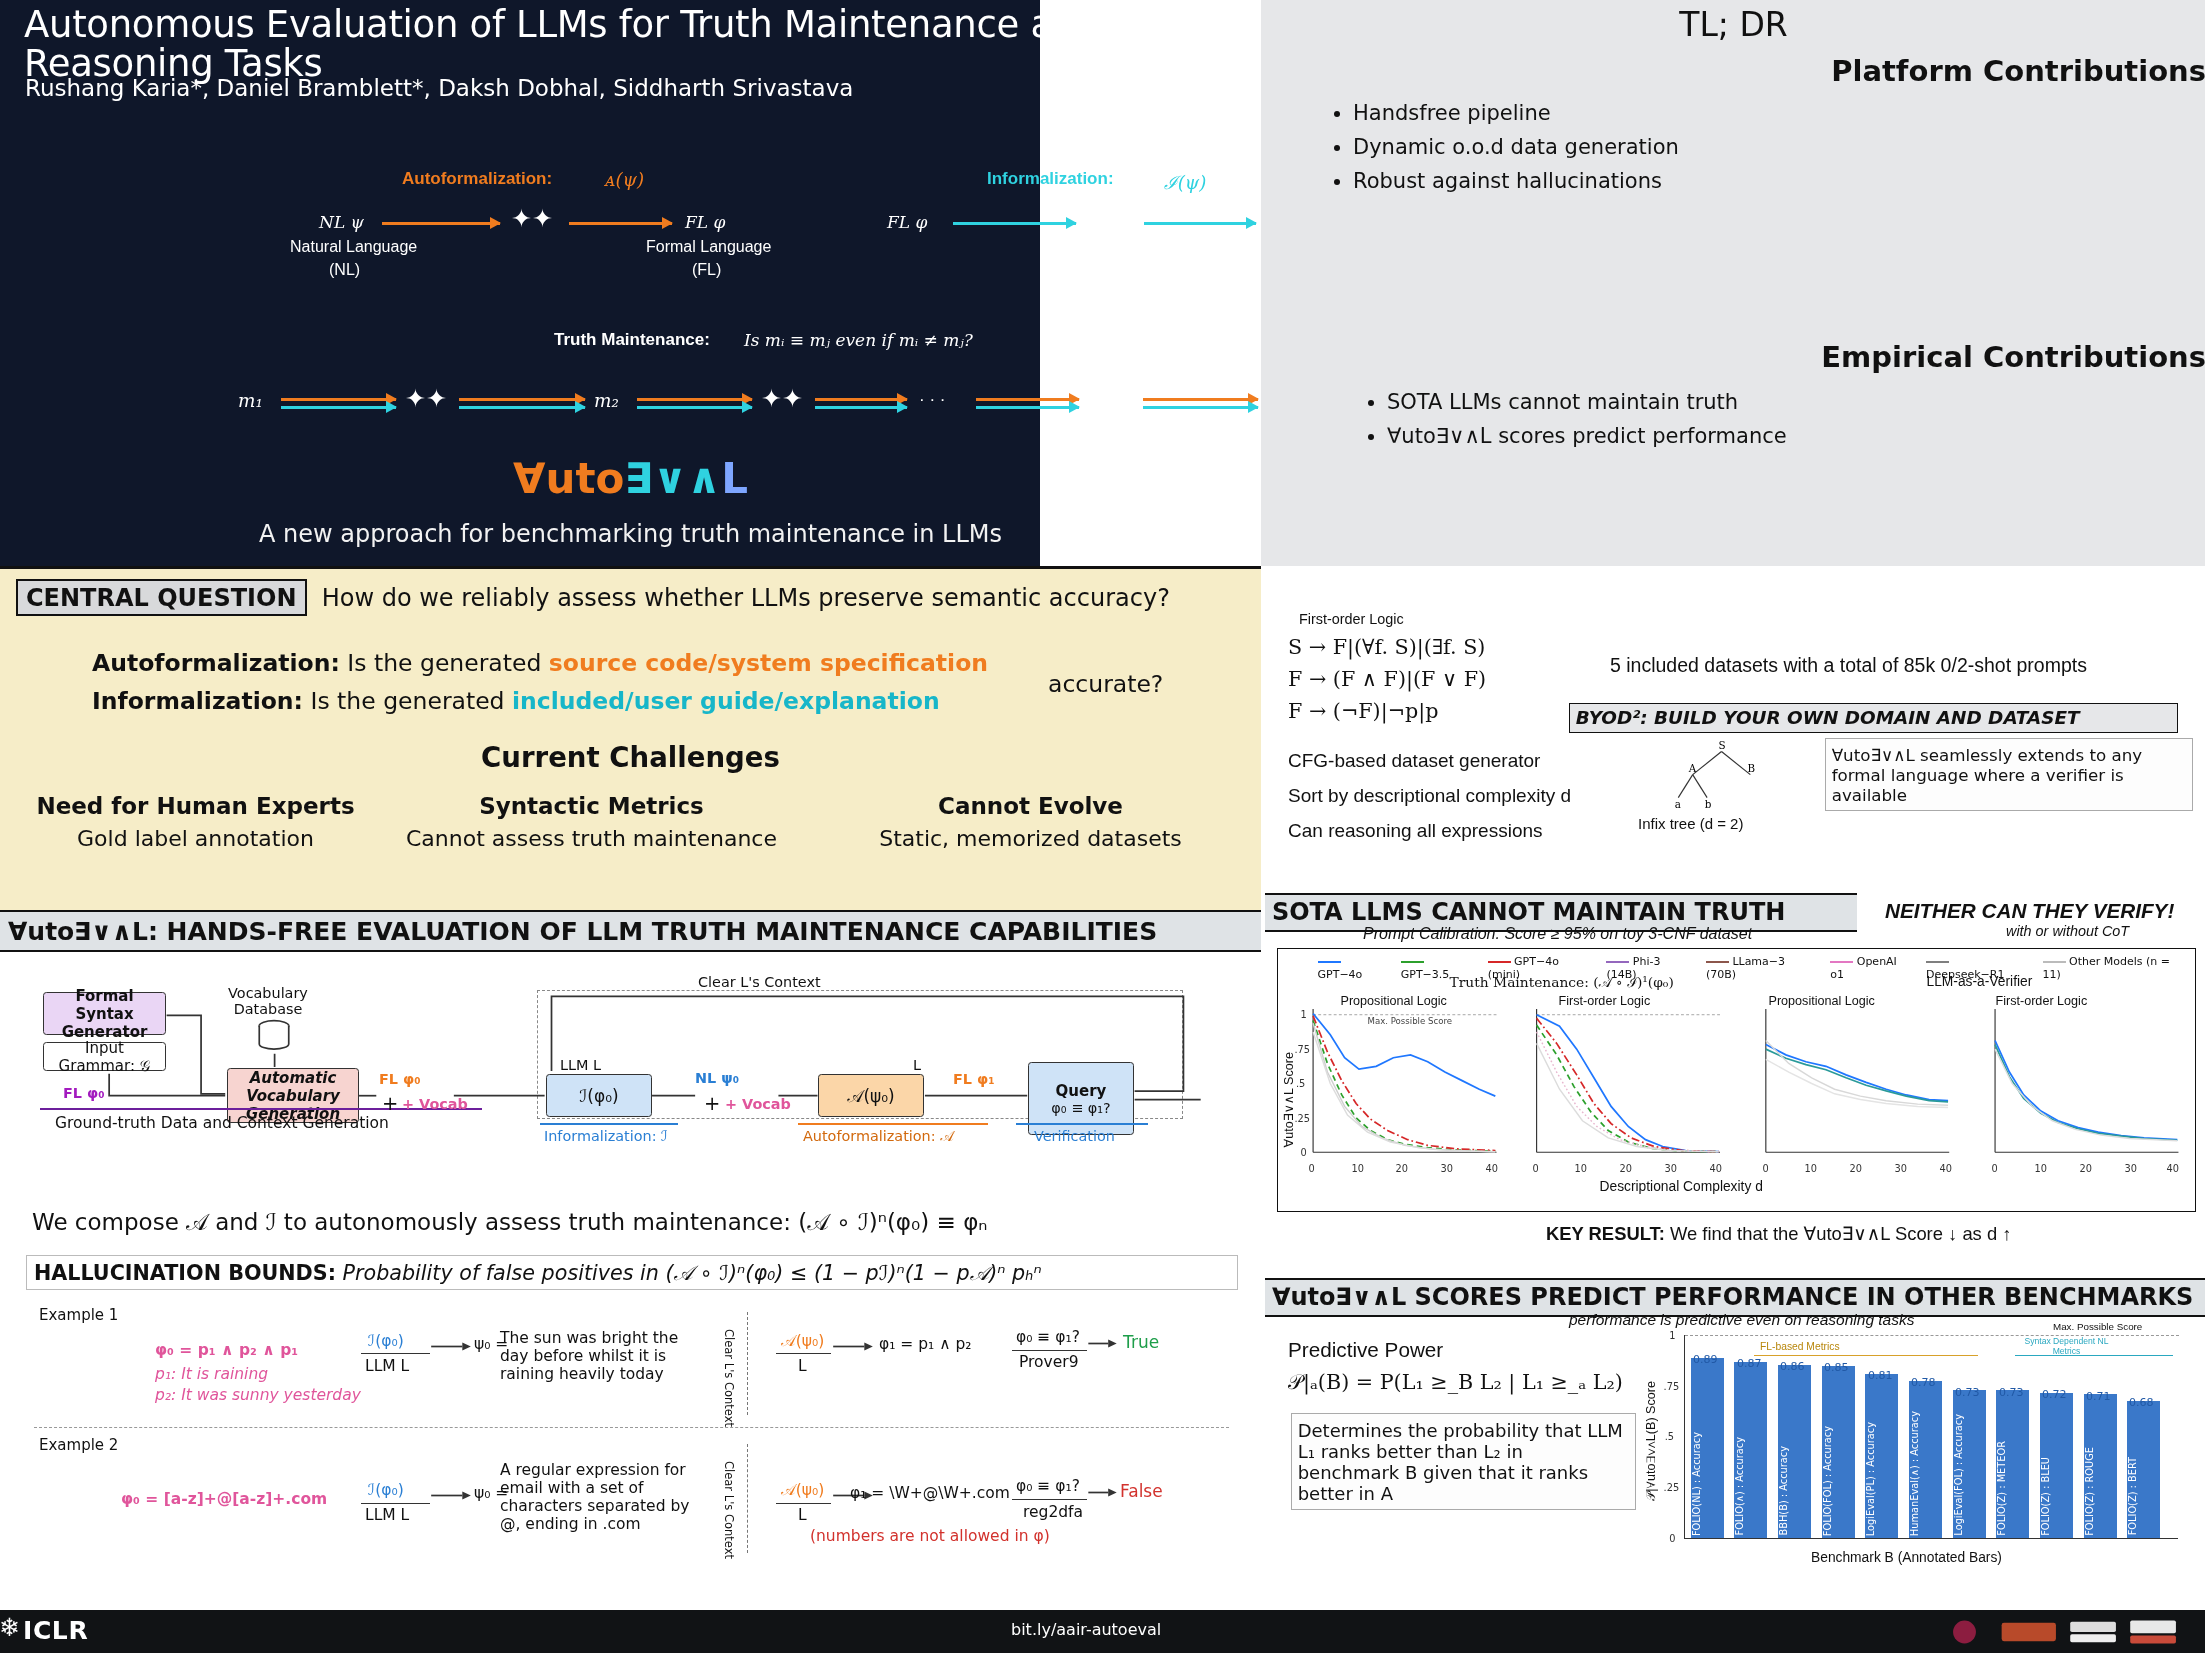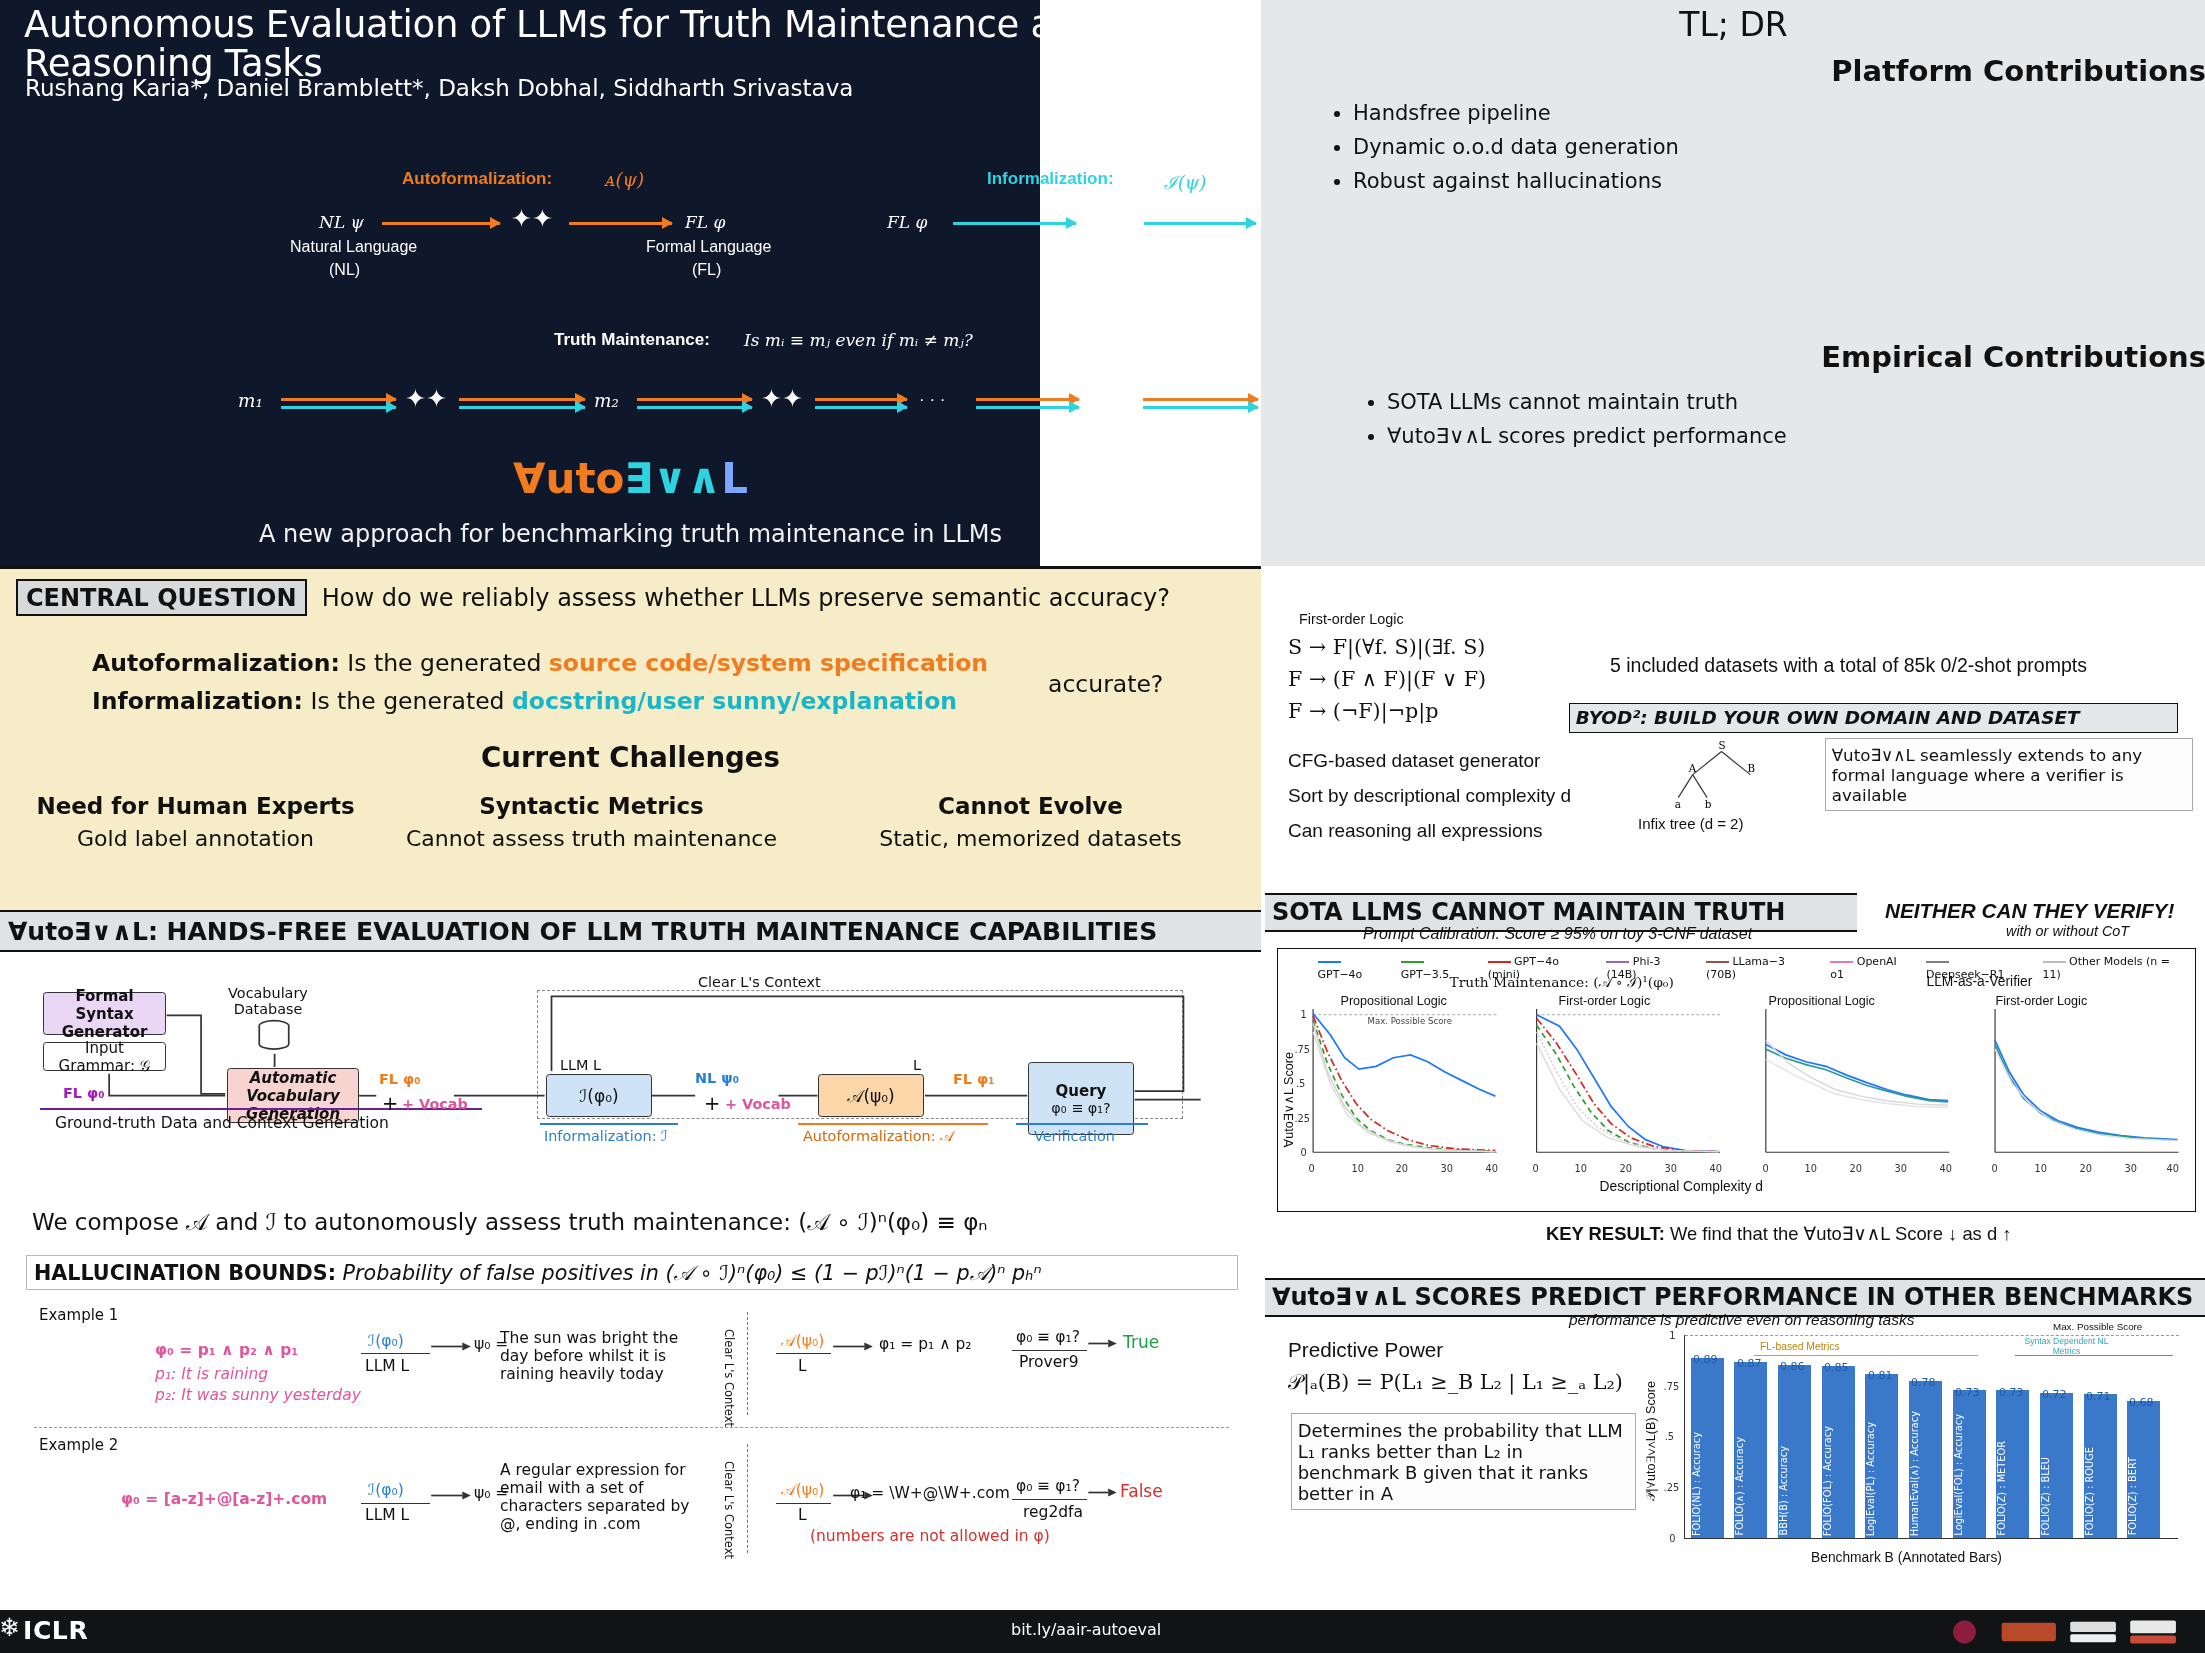--- a/index.html
+++ b/index.html
@@ -241,21 +241,21 @@
     </div>
 
     <div class="cq-row" style="position:absolute; left:92px; top:80px;">
       <b>Autoformalization:</b>
       <span>Is the generated</span>
       <span class="src">source code/system specification</span>
     </div>
     <div class="cq-row" style="position:absolute; left:92px; top:118px;">
       <b>Informalization:</b>
       <span>Is the generated</span>
-      <span class="doc">docstring/user sunny/explanation</span>
+      <span class="doc">included/user guide/explanation</span>
     </div>
     <div class="cq-row" style="position:absolute; left:1048px; top:101px;">accurate?</div>
 
     <div class="cc-title" style="position:absolute; left:0; top:172px; width:1261px;">Current Challenges</div>
 
     <div class="cc-col" style="position:absolute; left:11.5px; top:224px; width:368px;">
       <div class="h">Need for Human Experts</div>
       <div class="p">Gold label annotation</div>
     </div>
     <div class="cc-col" style="position:absolute; left:379px; top:224px; width:425px;">

